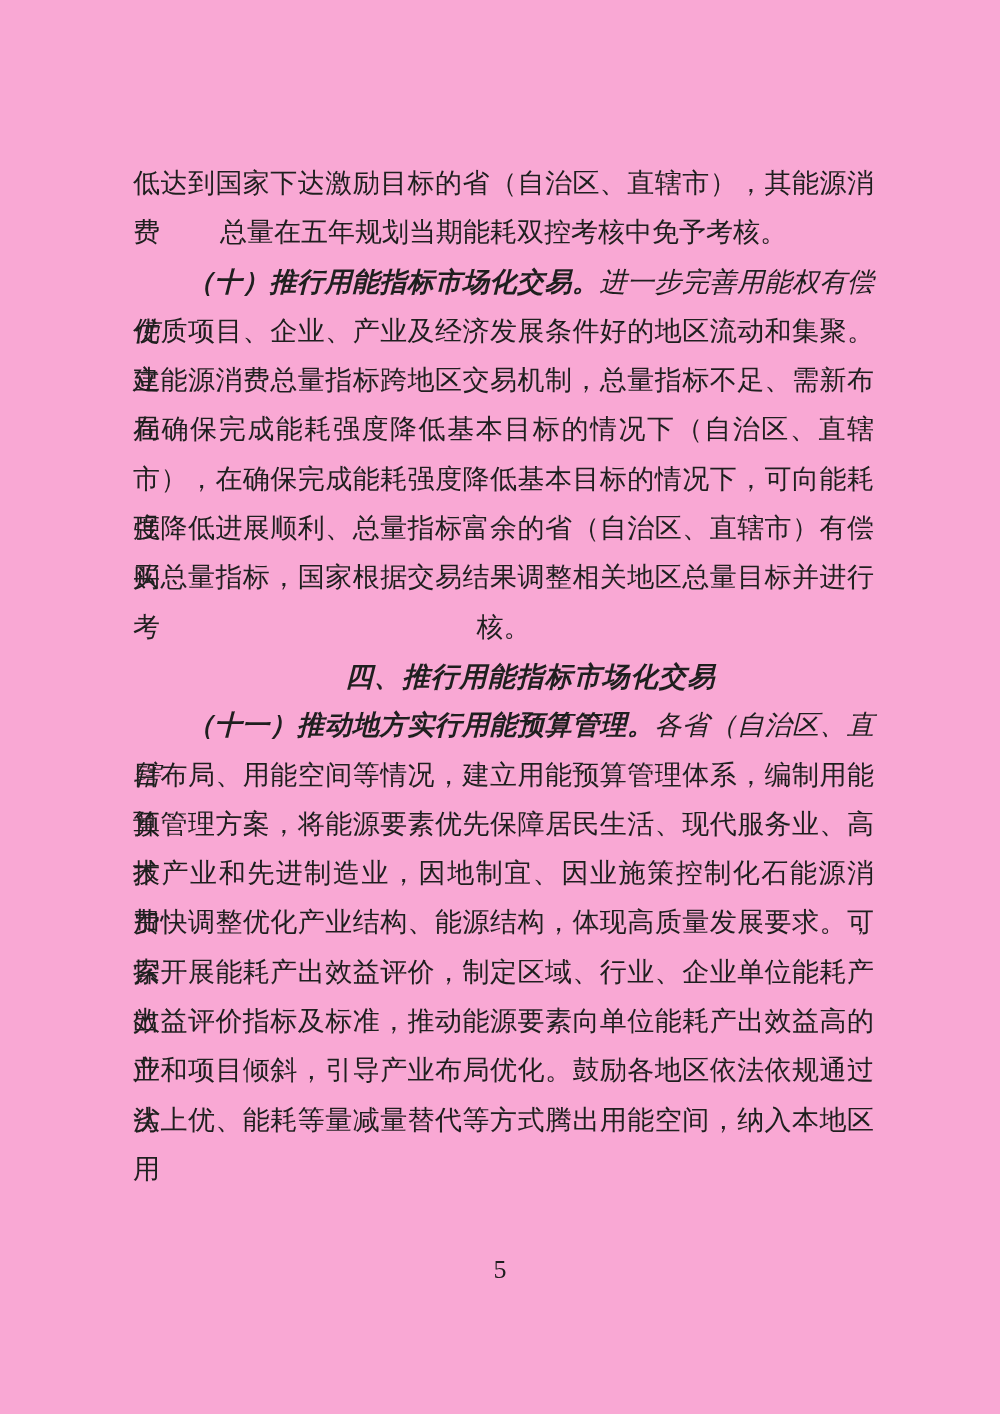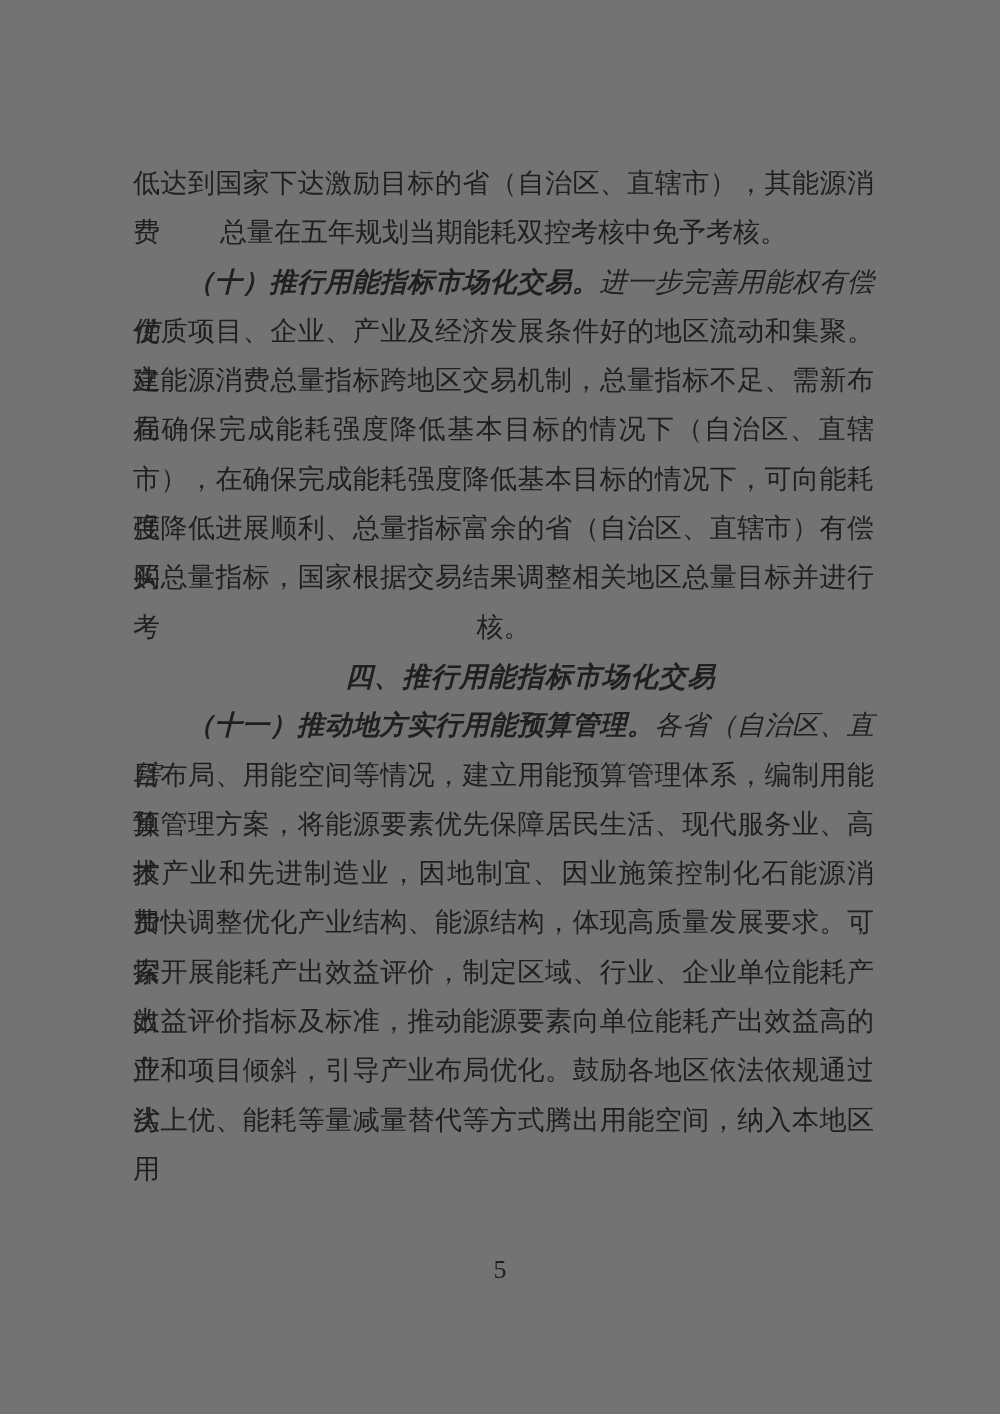--- a/index.html
+++ b/index.html
@@ -4,21 +4,21 @@
 <style>
   html, body {
     margin: 0;
     padding: 0;
     background: #ffffff;
   }
   .page {
     position: relative;
     width: 1000px;
     height: 1414px;
-    background: #737373;
+    background: #f9a8d4;
     overflow: hidden;
     font-family: "Liberation Serif", "DejaVu Serif", serif;
   }
   .content {
     position: absolute;
     left: 133px;
     top: 159px;
     width: 741px;
   }
   .line {

